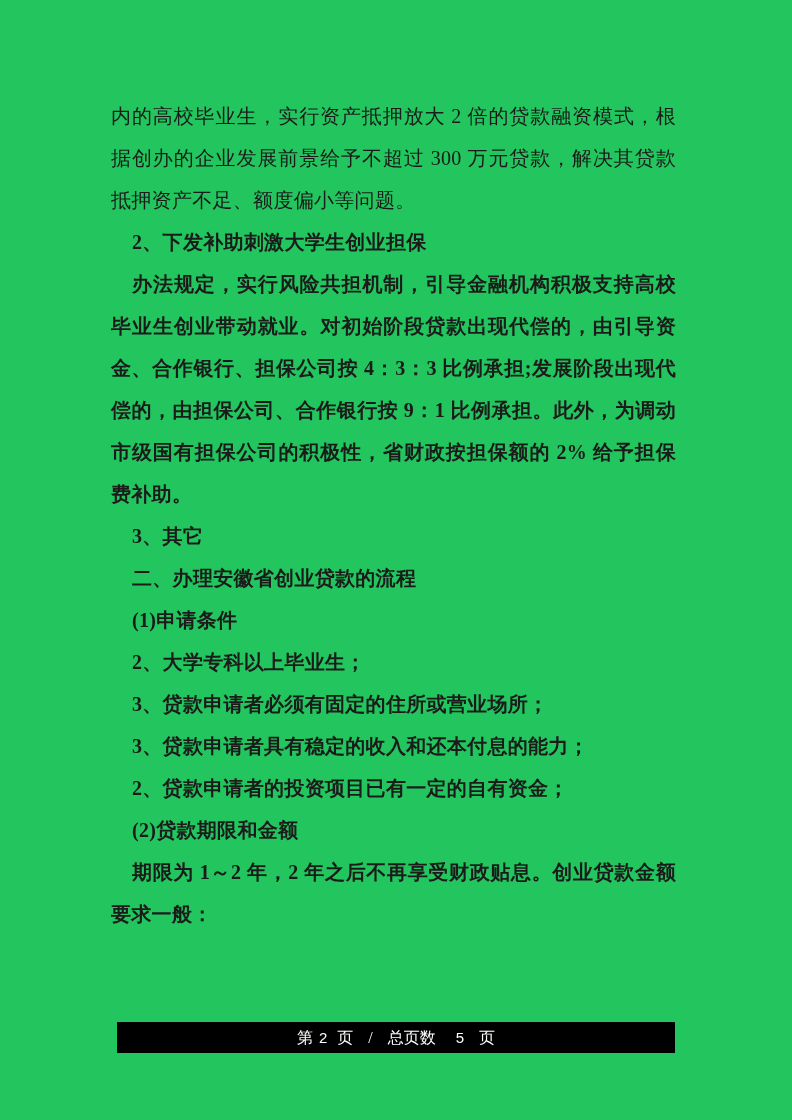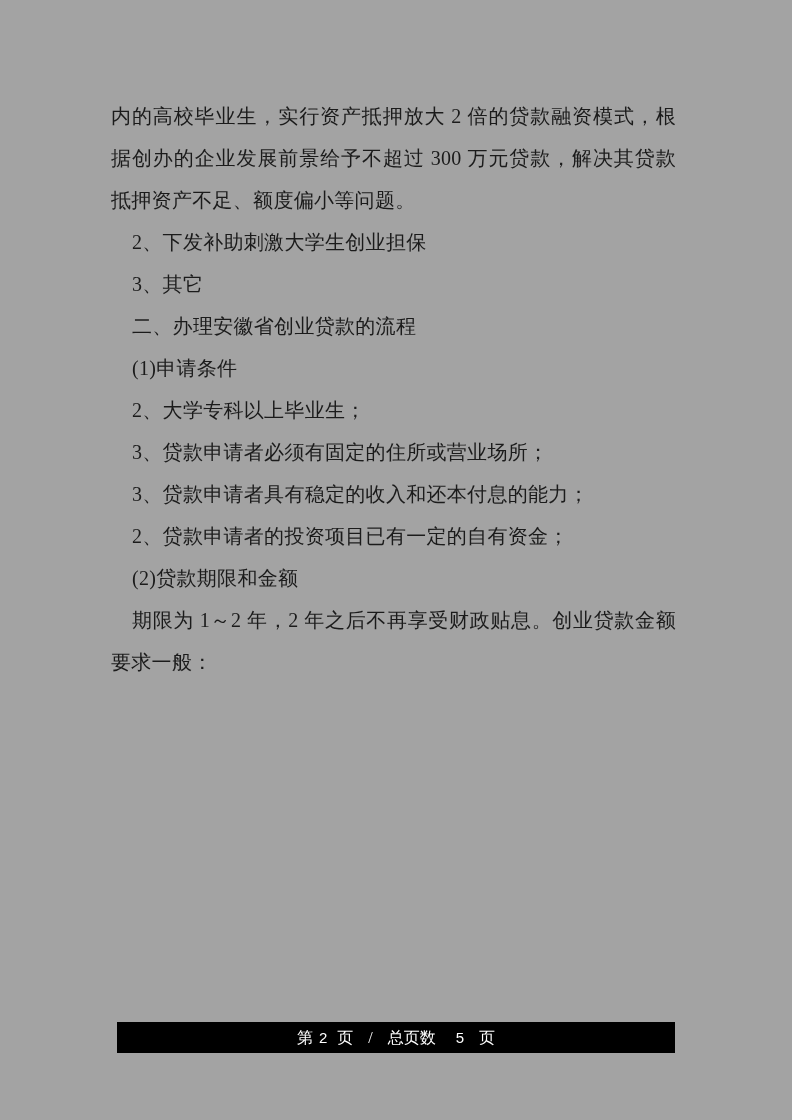--- a/index.html
+++ b/index.html
@@ -24,21 +24,21 @@
   }
   .para {
     margin: 0;
     font-size: 20px;
     line-height: 42px;
     color: #1b1b1b;
     text-align: justify;
     text-align-last: left;
     letter-spacing: 0.3px;
   }
-  .para.indent { text-indent: 21px; }
+  .para.indent { text-indent: 21px; font-weight: bold; }
   .footer-bar {
     position: absolute;
     left: 117px;
     top: 1022px;
     width: 558px;
     height: 31px;
     display: flex;
     align-items: center;
     justify-content: center;
   }
@@ -53,25 +53,26 @@
     font-size: 15px;
   }
   .g6  { margin-left: 6px; }
   .g10 { margin-left: 10px; }
   .g15 { margin-left: 15px; }
   .g20 { margin-left: 20px; }
 </style>
 </head>
 <body>
 
-<div class="doc-page" style="background: #a3a3a3; padding-left: 12px;">
+<div class="doc-page" style="background: #22c55e; padding-left: 12px;">
 
   <div class="doc-body">
       <p class="para">内的高校毕业生，实行资产抵押放大 2 倍的贷款融资模式，根据创办的企业发展前景给予不超过 300 万元贷款，解决其贷款抵押资产不足、额度偏小等问题。</p>
       <p class="para indent">2、下发补助刺激大学生创业担保</p>
+      <p class="para indent">办法规定，实行风险共担机制，引导金融机构积极支持高校毕业生创业带动就业。对初始阶段贷款出现代偿的，由引导资金、合作银行、担保公司按 4：3：3 比例承担;发展阶段出现代偿的，由担保公司、合作银行按 9：1 比例承担。此外，为调动市级国有担保公司的积极性，省财政按担保额的 2% 给予担保费补助。</p>
       <p class="para indent">3、其它</p>
       <p class="para indent">二、办理安徽省创业贷款的流程</p>
       <p class="para indent">(1)申请条件</p>
       <p class="para indent">2、大学专科以上毕业生；</p>
       <p class="para indent">3、贷款申请者必须有固定的住所或营业场所；</p>
       <p class="para indent">3、贷款申请者具有稳定的收入和还本付息的能力；</p>
       <p class="para indent">2、贷款申请者的投资项目已有一定的自有资金；</p>
       <p class="para indent">(2)贷款期限和金额</p>
       <p class="para indent">期限为 1～2 年，2 年之后不再享受财政贴息。创业贷款金额要求一般：</p>
     </div>

